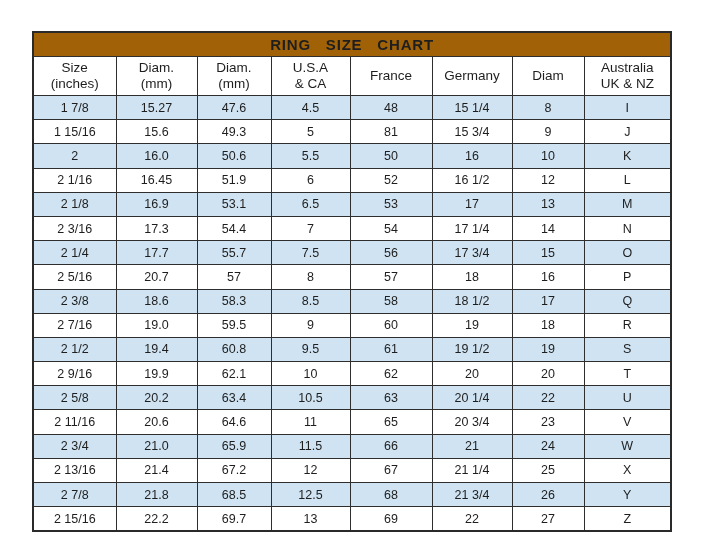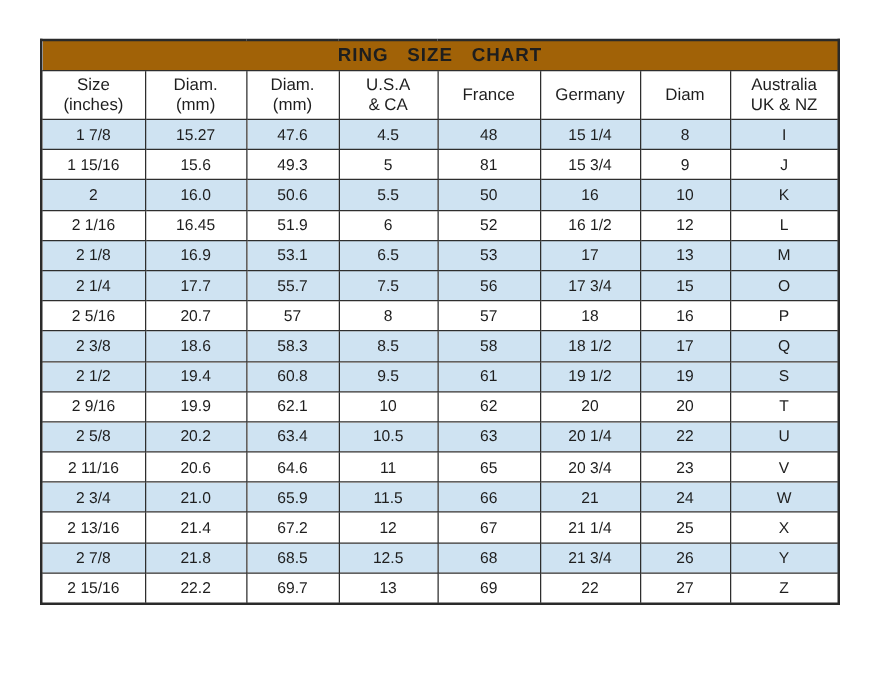--- a/index.html
+++ b/index.html
@@ -155,20 +155,30 @@
         <tr class="row-alt">
           <td class="data-cell">2 1/8</td>
           <td class="data-cell">16.9</td>
           <td class="data-cell">53.1</td>
           <td class="data-cell">6.5</td>
           <td class="data-cell">53</td>
           <td class="data-cell">17</td>
           <td class="data-cell">13</td>
           <td class="data-cell">M</td>
         </tr>
+        <tr>
+          <td class="data-cell">2 3/16</td>
+          <td class="data-cell">17.3</td>
+          <td class="data-cell">54.4</td>
+          <td class="data-cell">7</td>
+          <td class="data-cell">54</td>
+          <td class="data-cell">17 1/4</td>
+          <td class="data-cell">14</td>
+          <td class="data-cell">N</td>
+        </tr>
         <tr class="row-alt">
           <td class="data-cell">2 1/4</td>
           <td class="data-cell">17.7</td>
           <td class="data-cell">55.7</td>
           <td class="data-cell">7.5</td>
           <td class="data-cell">56</td>
           <td class="data-cell">17 3/4</td>
           <td class="data-cell">15</td>
           <td class="data-cell">O</td>
         </tr>
@@ -185,20 +195,30 @@
         <tr class="row-alt">
           <td class="data-cell">2 3/8</td>
           <td class="data-cell">18.6</td>
           <td class="data-cell">58.3</td>
           <td class="data-cell">8.5</td>
           <td class="data-cell">58</td>
           <td class="data-cell">18 1/2</td>
           <td class="data-cell">17</td>
           <td class="data-cell">Q</td>
         </tr>
+        <tr>
+          <td class="data-cell">2 7/16</td>
+          <td class="data-cell">19.0</td>
+          <td class="data-cell">59.5</td>
+          <td class="data-cell">9</td>
+          <td class="data-cell">60</td>
+          <td class="data-cell">19</td>
+          <td class="data-cell">18</td>
+          <td class="data-cell">R</td>
+        </tr>
         <tr class="row-alt">
           <td class="data-cell">2 1/2</td>
           <td class="data-cell">19.4</td>
           <td class="data-cell">60.8</td>
           <td class="data-cell">9.5</td>
           <td class="data-cell">61</td>
           <td class="data-cell">19 1/2</td>
           <td class="data-cell">19</td>
           <td class="data-cell">S</td>
         </tr>

